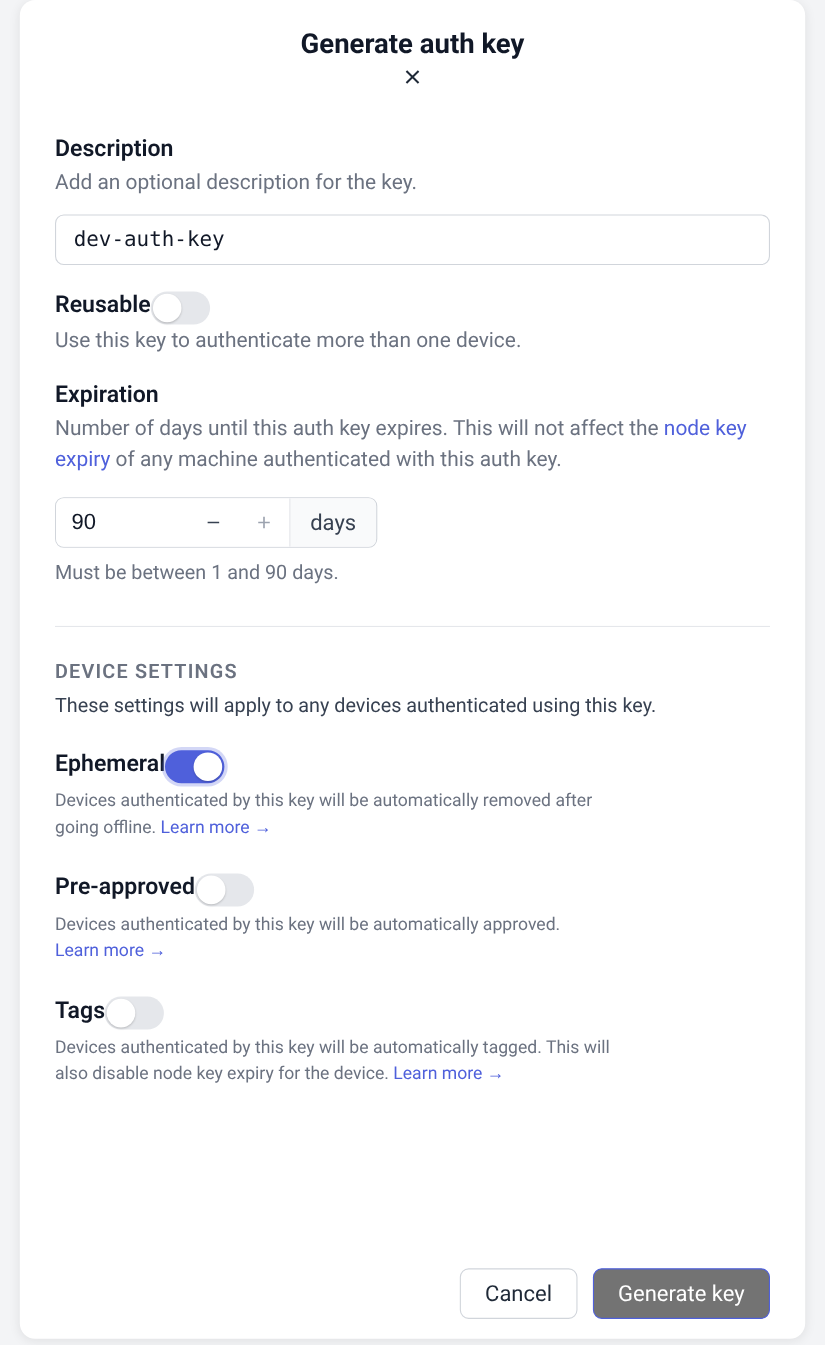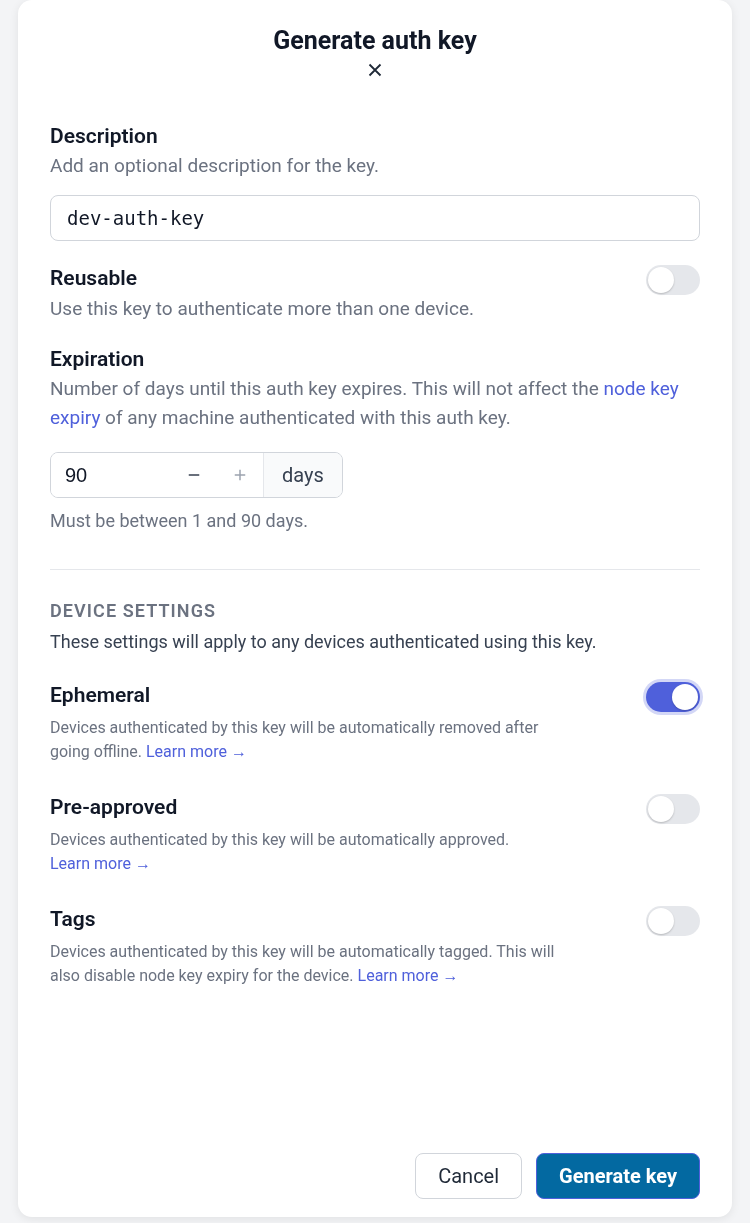--- a/index.html
+++ b/index.html
@@ -74,21 +74,21 @@
       padding: 11px 16px;
       font-size: 19px;
       font-family: ui-monospace, SFMono-Regular, Menlo, Monaco, monospace;
       border: 1px solid #d1d5db;
       border-radius: 8px;
       color: #111827;
       background: #fff;
     }
     .row-header {
       display: flex;
-      justify-content: space-between;
+      justify-content: flex-start;
       align-items: center;
     }
     .toggle {
       width: 54px;
       height: 30px;
       border-radius: 999px;
       position: relative;
       cursor: pointer;
       border: none;
       padding: 0;
@@ -209,24 +209,24 @@
       border-radius: 8px;
       cursor: pointer;
       font-family: inherit;
     }
     .btn-secondary {
       background: #fff;
       border: 1px solid #d1d5db;
       color: #1f2937;
     }
     .btn-primary {
-      background: #0369a1;
+      background: #737373;
       border: 1px solid #4f60db;
       color: #fff;
-      font-weight: 700;
+      font-weight: 400;
     }
   </style>
 </head>
 <body>
 
 <div class="modal">
 
   <div class="modal-header">
     <h1 class="modal-title">Generate auth key</h1>
     <button class="close-btn">

